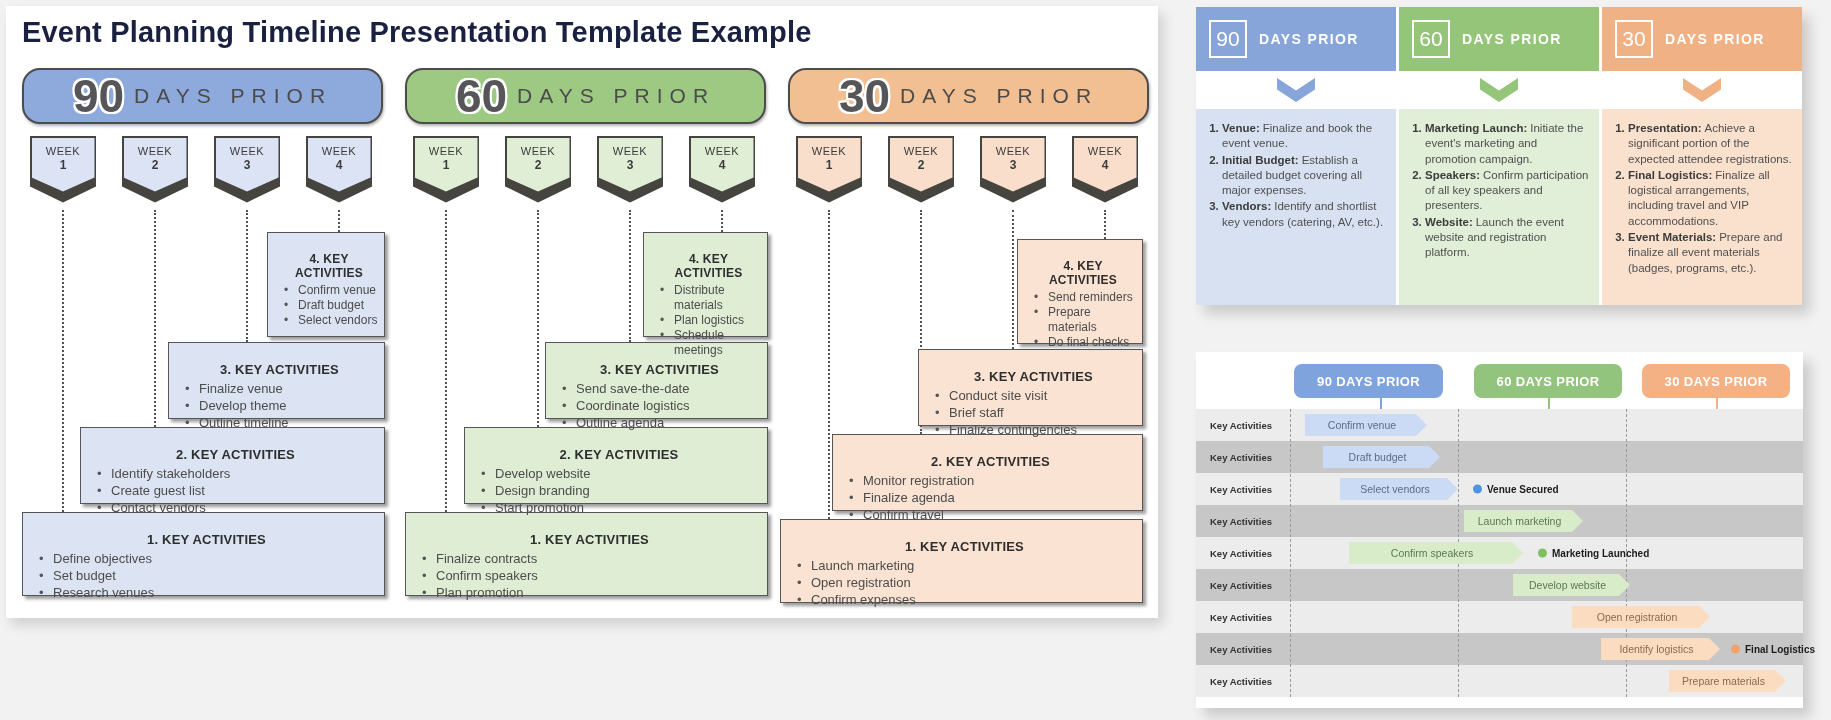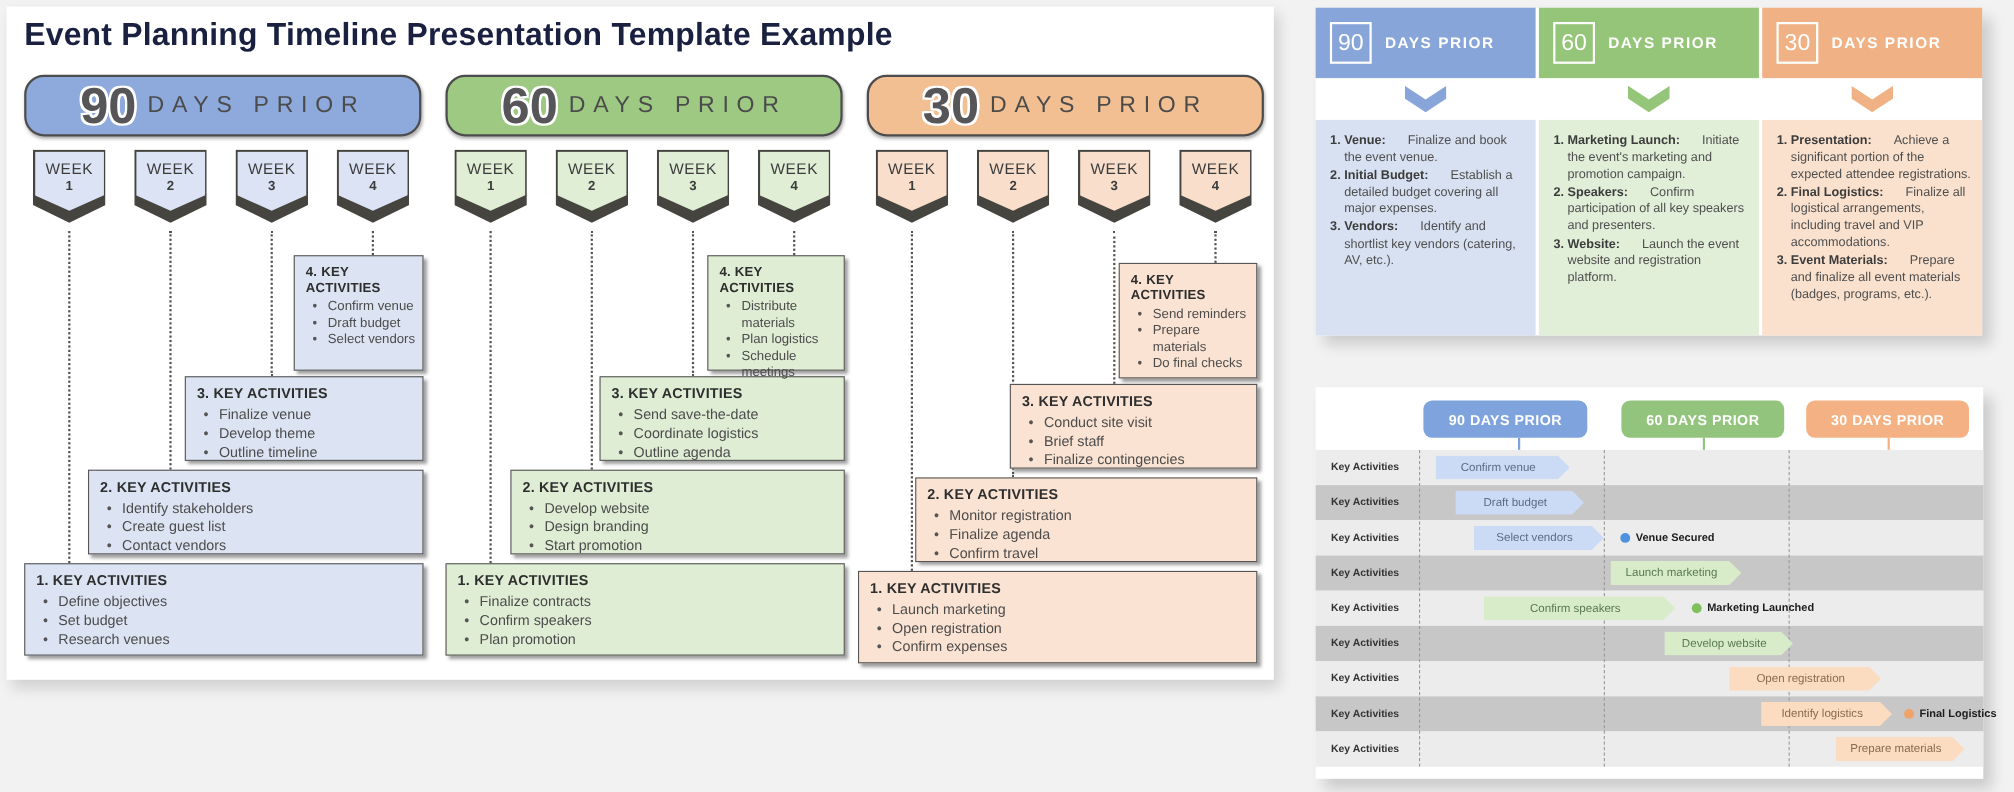--- a/index.html
+++ b/index.html
@@ -20,29 +20,29 @@
     text-shadow:-2px -2px 0 #fff,2px -2px 0 #fff,-2px 2px 0 #fff,2px 2px 0 #fff,0 -2px 0 #fff,0 2px 0 #fff,-2px 0 0 #fff,2px 0 0 #fff;}
   .sec-dp{font-size:21px;color:#4b4b4b;letter-spacing:7px;margin-left:10px;}
 
   .banner{position:absolute;top:130px;width:66px;height:70px;}
   .banner-tail{position:absolute;left:0;top:0;width:100%;height:100%;background:#45443f;
     clip-path:polygon(0 0,100% 0,100% 72%,50% 95%,0 72%);}
   .banner-face{position:absolute;left:1.5px;top:1.5px;right:1.5px;height:54px;
     clip-path:polygon(0 0,100% 0,100% 74%,50% 100%,0 74%);
     display:flex;flex-direction:column;align-items:center;padding-top:7px;box-sizing:border-box;}
   .banner-face.blue{background:#dbe3f5}.banner-face.green{background:#dfeed5}.banner-face.orange{background:#f9decb}
-  .wk-word{font-size:14px;color:#3c3c3c;letter-spacing:.5px;line-height:1.25;}
+  .wk-word{font-size:11px;color:#3c3c3c;letter-spacing:.5px;line-height:1.25;}
   .wk-num{font-size:12px;font-weight:bold;color:#3c3c3c;line-height:1.2;}
 
   .drop-line{position:absolute;width:0;border-left:2.5px dotted #53524e;}
 
   .ka-box{position:absolute;box-sizing:border-box;border:1.6px solid #565656;
     box-shadow:3px 3px 3px rgba(60,60,60,.5);padding:7px 4px 0 10px;}
   .ka-box.blue{background:#dce4f3}.ka-box.green{background:#dfedd4}.ka-box.orange{background:#fae3d2}
-  .ka-title{font-size:13px;font-weight:bold;color:#2e2e2e;margin:0 0 3px 0;letter-spacing:.2px;}
+  .ka-title{font-size:13px;font-weight:bold;color:#2e2e2e;margin:12px 0 3px 0;letter-spacing:.2px;text-align:center;}
   .ka-box.small .ka-title{font-size:12px;}
   .ka-list{margin:0;padding:0 0 0 4px;list-style:none;}
   .ka-list li{font-size:13px;color:#4c4c4c;line-height:17px;padding-left:16px;position:relative;}
   .ka-box.small .ka-list li{font-size:12px;line-height:15px;}
   .ka-list li::before{content:"\2022";position:absolute;left:2px;color:#555;}
 
   
   .summary{position:absolute;left:1196px;top:7px;width:606px;height:298px;
     box-shadow:8px 9px 12px rgba(0,0,0,.16);background:#fff;}
   .sum-col{position:absolute;top:0;width:200px;height:298px;}
@@ -51,21 +51,21 @@
   .numbox{width:38px;height:38px;border:2px solid #fff;box-sizing:border-box;display:flex;
     align-items:center;justify-content:center;color:#fff;font-size:21px;}
   .sum-head-label{color:#fff;font-weight:bold;font-size:14px;letter-spacing:1.4px;margin-left:12px;}
   .arrow-wrap{height:38px;display:flex;align-items:center;justify-content:center;}
   .chev{width:38px;height:24px;clip-path:polygon(0 0,50% 52%,100% 0,100% 48%,50% 100%,0 48%);}
   .chev.blue{background:#87a5d9}.chev.green{background:#95c579}.chev.orange{background:#f0b285}
   .sum-body{height:196px;box-sizing:border-box;padding:12px 8px 0 6px;}
   .sum-body.blue{background:#d8e1f1}.sum-body.green{background:#e1eed8}.sum-body.orange{background:#fae1cd}
   .sum-list{margin:0;padding:0 0 0 20px;}
   .sum-list li{font-size:11.5px;line-height:1.33;color:#3c3c3c;font-weight:bold;margin-bottom:1px;}
-  .sum-list .lead{font-weight:bold;color:#3c3c3c;padding-right:20px;}
+  .sum-list .lead{font-weight:bold;color:#3c3c3c;padding-right:3px;}
   .sum-list .rest{font-weight:normal;color:#4f4f4f;}
 
   
   .gantt{position:absolute;left:1196px;top:352px;width:607px;height:356px;background:#fff;
     box-shadow:8px 9px 12px rgba(0,0,0,.16);}
   .g-btn{position:absolute;top:12px;height:34px;border-radius:8px;display:flex;align-items:center;
     justify-content:center;color:#fff;font-weight:bold;font-size:13px;letter-spacing:.4px;}
   .g-btn.blue{background:#7fa3dc}.g-btn.green{background:#93c47d}.g-btn.orange{background:#f4b183}
   .g-stub{position:absolute;top:46px;height:11px;width:0;}
   .g-stub.blue{border-left:2px dashed #7fa3dc}.g-stub.green{border-left:2px dashed #93c47d}.g-stub.orange{border-left:2px dashed #f4b183}

